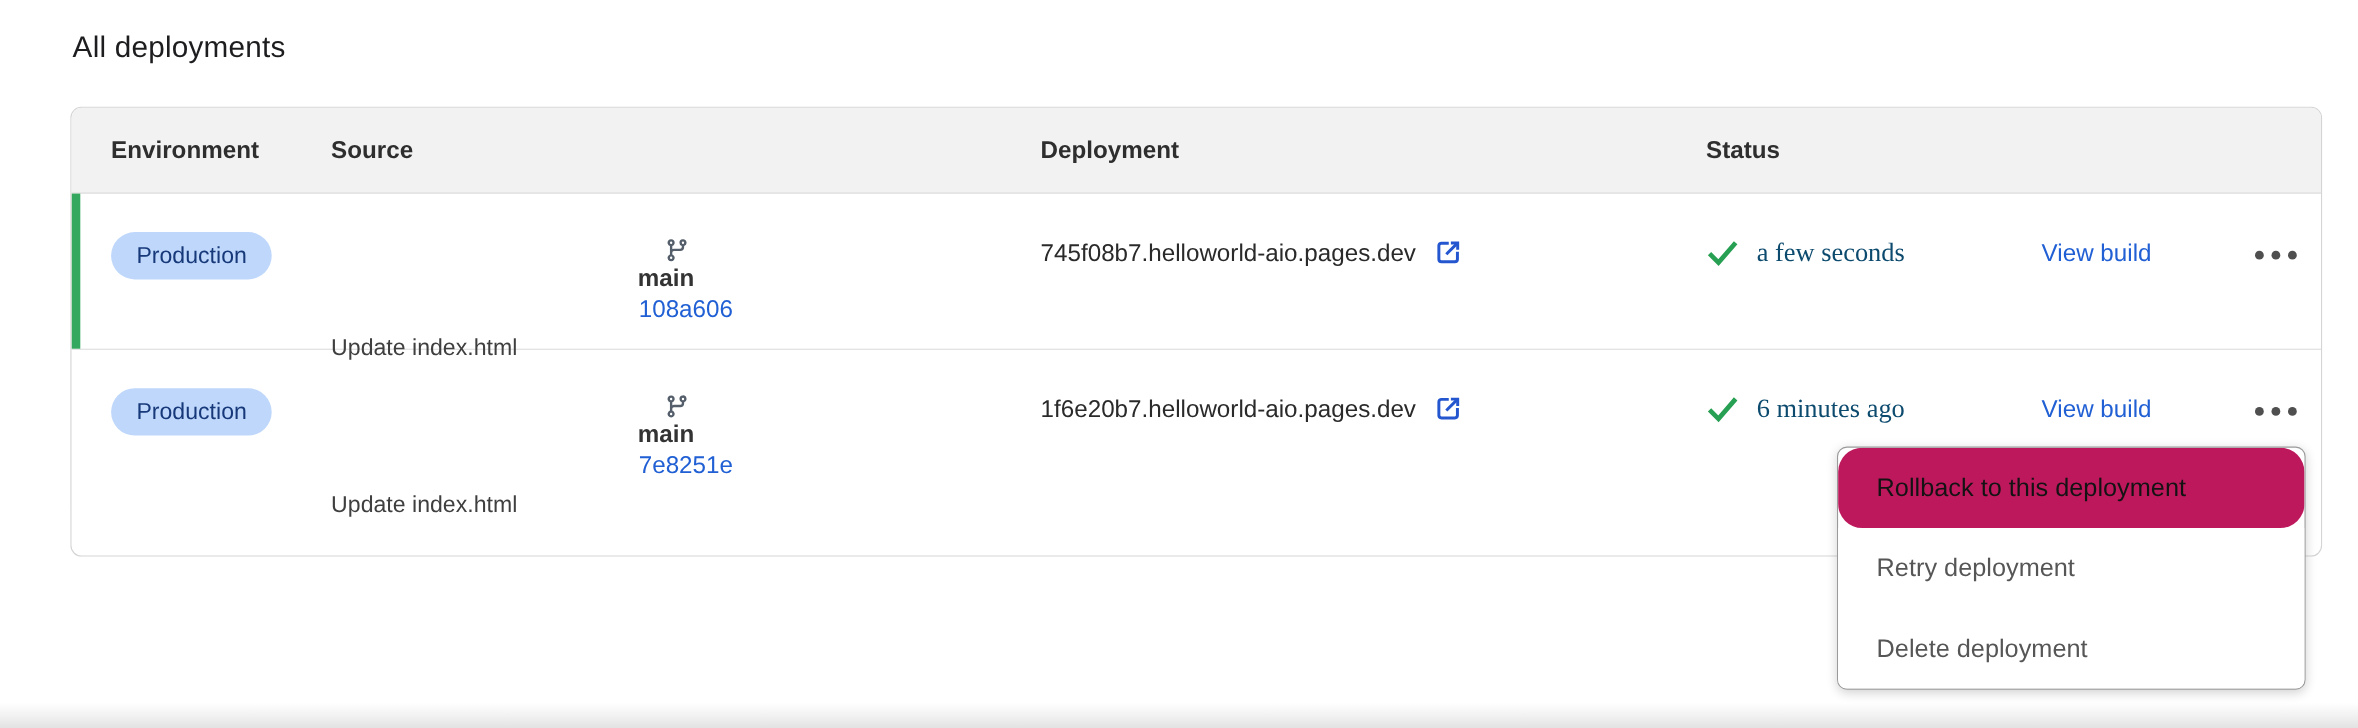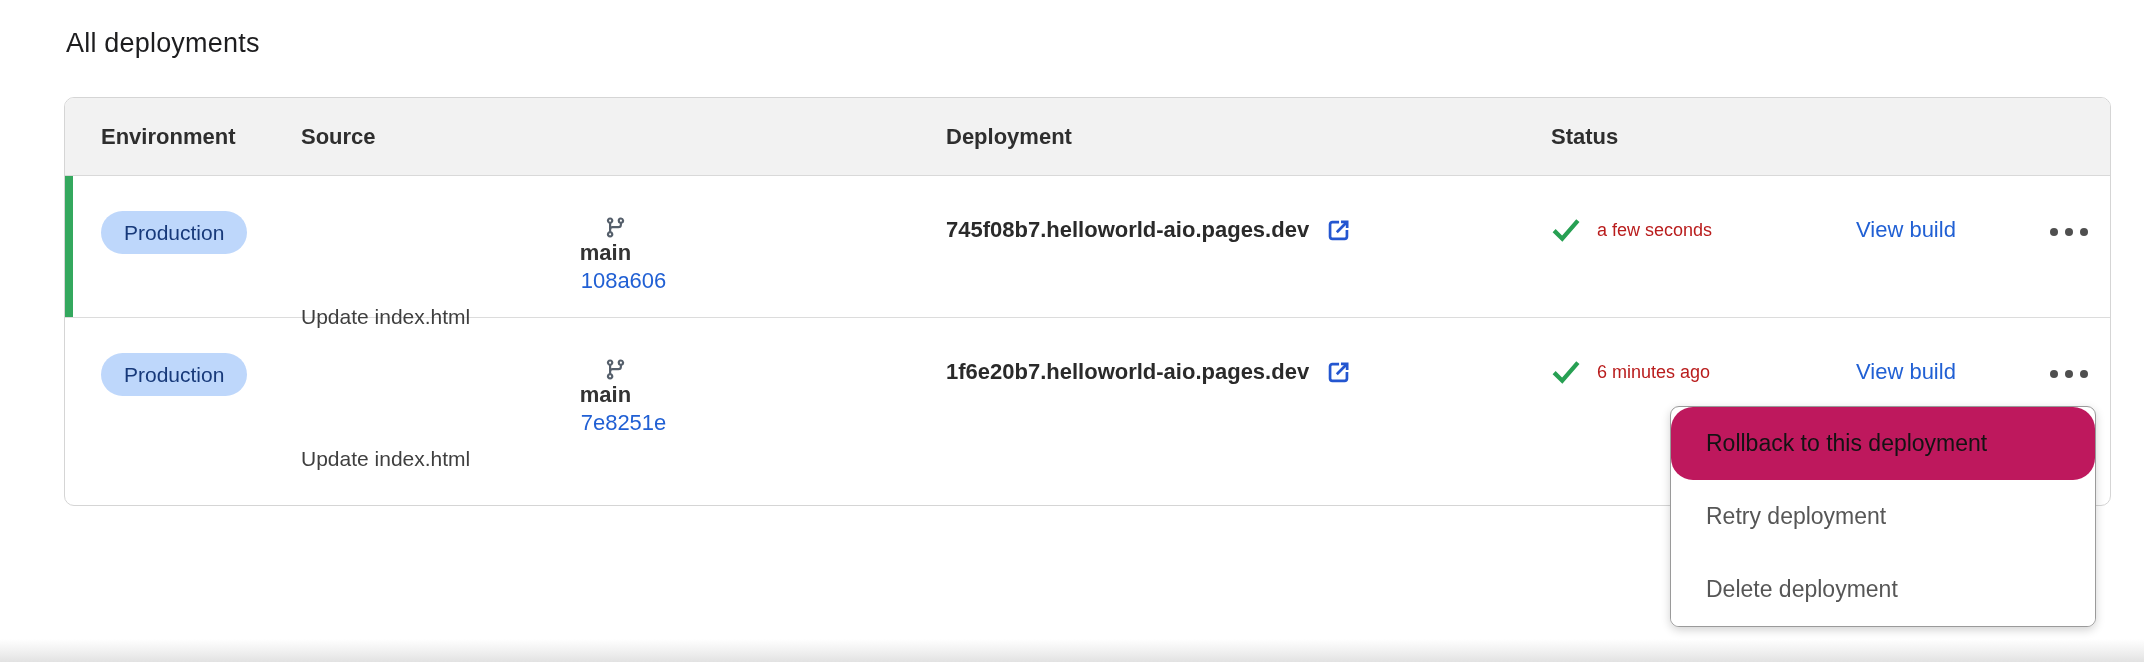--- a/index.html
+++ b/index.html
@@ -41,26 +41,26 @@
     display:inline-block; margin-top:-5px;
     background:#bed7fb; color:#17397a;
     font-size:21px; line-height:1;
     padding:11px 23px; border-radius:999px;
   }
   .src-line1 { display:flex; align-items:center; line-height:28px;flex-direction:column; }
   .branch-icon { width:23px; height:23px; margin-right:16px; flex:none; }
   .branch-name { font-weight:bold; font-size:22px; color:#333333; margin-right:36px; }
   .commit-link { font-size:22px; color:#2160d4; text-decoration:none; cursor:pointer; }
   .commit-msg { margin-top:8px; font-size:21px; color:#3f3f3f; line-height:28px; }
-  .deploy-link { display:flex; align-items:flex-end; text-decoration:none; cursor:pointer;font-weight:bold; }
+  .deploy-link { display:flex; align-items:flex-start; text-decoration:none; cursor:pointer; }
   .deploy-url { font-size:22px; color:#2a2a2a; line-height:28px; }
   .ext-icon { width:27px; height:27px; margin-left:16px; flex:none; }
   .status-wrap { display:flex; align-items:center; }
   .check-icon { width:30px; height:26px; margin-right:16px; flex:none; }
-  .status-time { font-size:18px; color:#b91c1c; line-height:28px; }
+  .status-time { font-size:24px; color:#0c4a6e; line-height:28px;font-family:Liberation Serif, serif; }
   .view-build { font-size:22px; color:#2160d4; line-height:28px; text-decoration:none; cursor:pointer; }
   .actions-cell { padding-top:48px; display:flex; justify-content:center; }
   .ellipsis-btn { display:flex; gap:7px; background:none; border:none; cursor:pointer; padding:4px; }
   .ellipsis-btn i { width:8px; height:8px; border-radius:50%; background:#4f4f4f; }
   .context-menu {
     position:absolute; left:1670px; top:406px; width:426px;
     background:#ffffff; border:1px solid #9a9a9a; border-radius:9px;
     overflow:hidden; z-index:10;
     box-shadow:0 3px 10px rgba(0,0,0,.18);
   }

